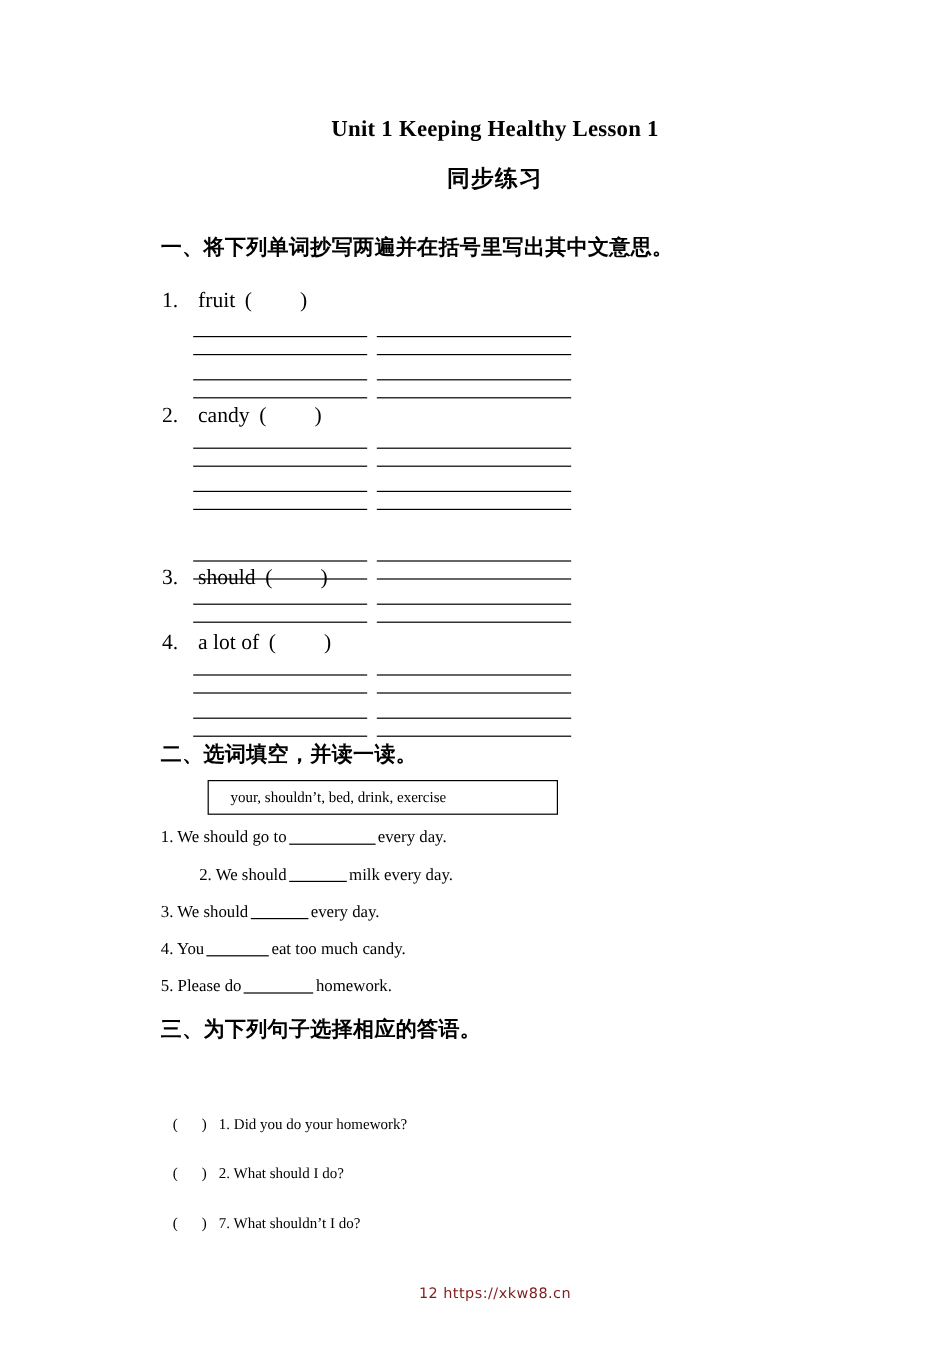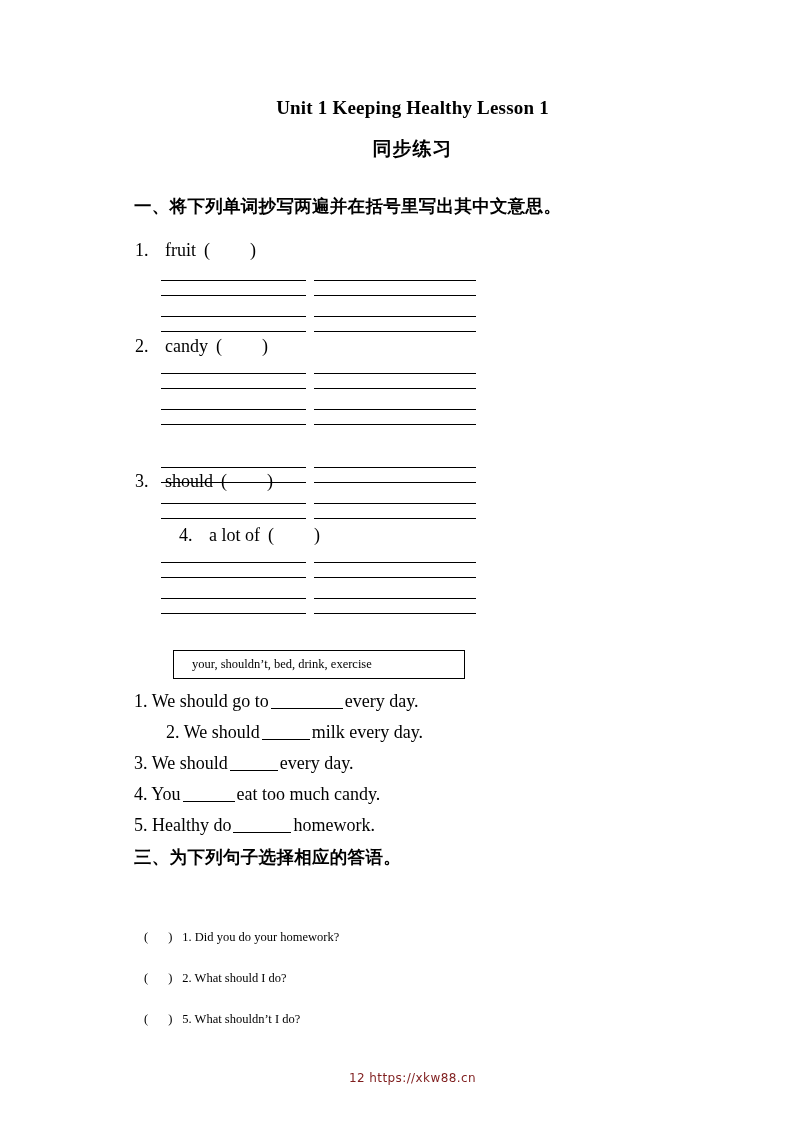--- a/index.html
+++ b/index.html
@@ -115,21 +115,21 @@
     position: absolute;
     left: 18px;
     top: 6px;
     font-size: 12.5px;
     white-space: nowrap;
   }
 
   .fill-sentence {
     position: absolute;
     left: 118px;
-    font-size: 18px;
+    font-size: 14px;
     white-space: nowrap;
     font-family: "Liberation Serif", "DejaVu Serif", serif;
   }
   .fill-sentence .blank {
     display: inline-block;
     border-bottom: 1px solid #000;
     vertical-align: -2px;
     margin: 0 2px;
   }
   .blank.w-long   { width: 72px; }
@@ -220,38 +220,39 @@
       <div class="rule r4"></div>
     </div>
     <div class="col right">
       <div class="rule r1"></div>
       <div class="rule r2"></div>
       <div class="rule r3"></div>
       <div class="rule r4"></div>
     </div>
   </div>
 
-  <div class="word-item" style="top:525px;margin-left:44px;">
+  <div class="word-item" style="top:525px;">
     <span class="num">4.</span><span class="term">a lot of</span><span class="paren"><span>(</span><span class="gap"></span><span>)</span></span>
   </div>
   <div class="line-block" style="top:559px;">
     <div class="col left">
       <div class="rule r1"></div>
       <div class="rule r2"></div>
       <div class="rule r3"></div>
       <div class="rule r4"></div>
     </div>
     <div class="col right">
       <div class="rule r1"></div>
       <div class="rule r2"></div>
       <div class="rule r3"></div>
       <div class="rule r4"></div>
     </div>
   </div>
 
+  <div class="section-heading" id="heading-2">二、选词填空，并读一读。</div>
 
   <div class="word-bank">
     <div class="bank-text">your, shouldn’t, bed, drink, exercise</div>
   </div>
 
   <div class="fill-sentence" style="top:691px;">
     <span>1.</span>
     <span>We should go to</span><span class="blank w-long"></span><span>every day.</span>
   </div>
 
@@ -265,32 +266,32 @@
     <span>We should</span><span class="blank w-mid"></span><span>every day.</span>
   </div>
 
   <div class="fill-sentence" style="top:784px;">
     <span>4.</span>
     <span>You</span><span class="blank w-short"></span><span>eat too much candy.</span>
   </div>
 
   <div class="fill-sentence" style="top:815px;">
     <span>5.</span>
-    <span>Healthy do</span><span class="blank w-med"></span><span>homework.</span>
+    <span>Please do</span><span class="blank w-med"></span><span>homework.</span>
   </div>
 
   <div class="section-heading" id="heading-3">三、为下列句子选择相应的答语。</div>
 
   <div class="match-item" style="top:893px;">
     <span class="bracket"><span>(</span><span class="gap"></span><span>)</span></span><span class="q">1. Did you do your homework?</span>
   </div>
 
   <div class="match-item" style="top:934px;">
     <span class="bracket"><span>(</span><span class="gap"></span><span>)</span></span><span class="q">2. What should I do?</span>
   </div>
 
   <div class="match-item" style="top:975px;">
-    <span class="bracket"><span>(</span><span class="gap"></span><span>)</span></span><span class="q">5. What shouldn’t I do?</span>
+    <span class="bracket"><span>(</span><span class="gap"></span><span>)</span></span><span class="q">7. What shouldn’t I do?</span>
   </div>
 
   <div class="footer">12 https://xkw88.cn</div>
 
 </div>
 
 </body></html>

